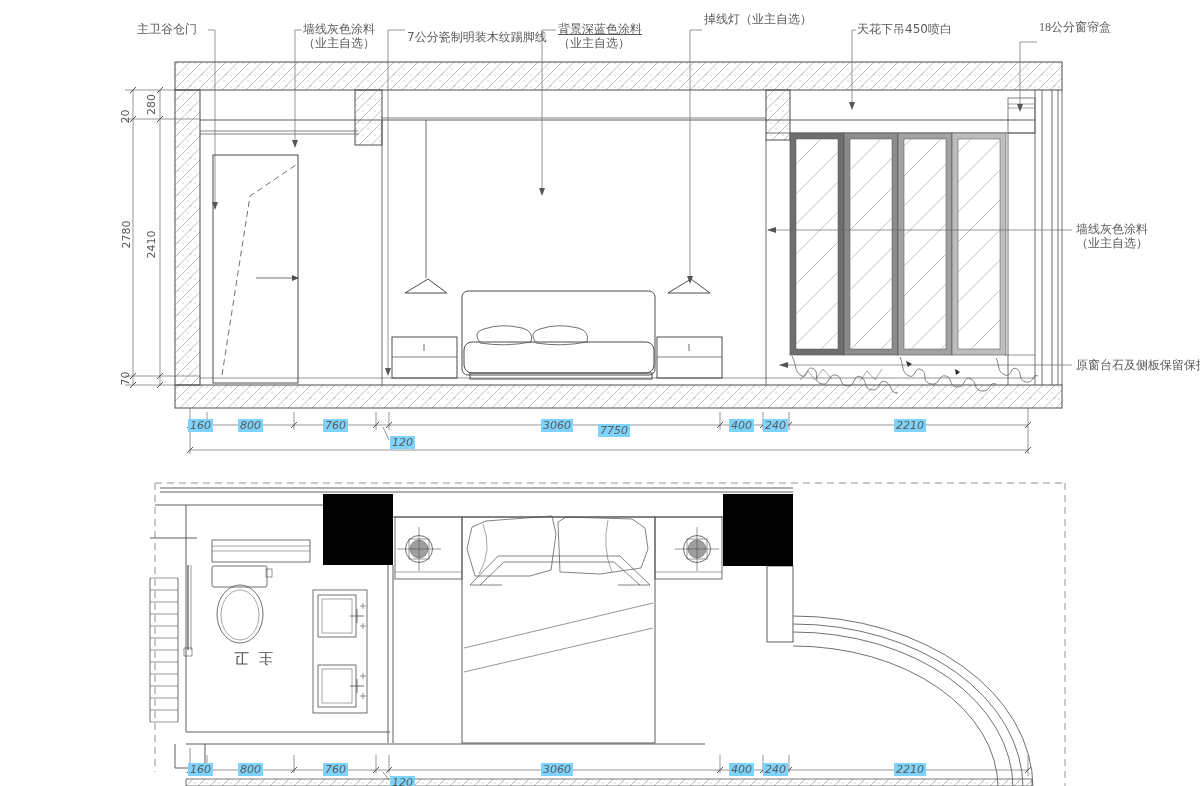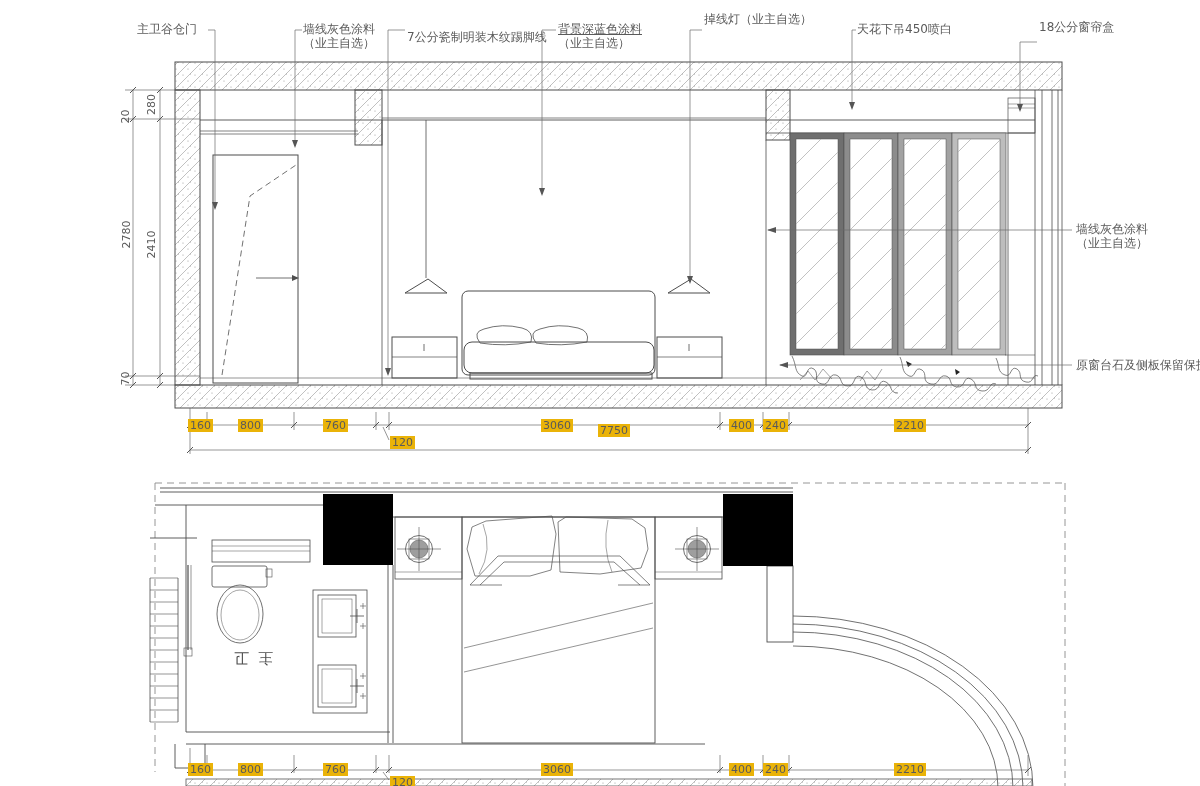--- a/index.html
+++ b/index.html
@@ -1,20 +1,20 @@
 <!DOCTYPE html>
 <html><head>
 <meta charset="utf-8">
 <style>
   html,body{margin:0;padding:0;background:#fff;}
   #stage{position:relative;width:1200px;height:786px;background:#fff;overflow:hidden;
          font-family:"DejaVu Sans",sans-serif;padding-left:12px;}
   svg{position:absolute;left:0;top:0;}
   .lbl{position:absolute;font-size:12px;line-height:14px;color:#5a5a5a;white-space:nowrap;}
-  .dim{position:absolute;font-size:11px;color:#5a5a5a;background:#eab308;padding:0 2px;white-space:nowrap;}
+  .dim{position:absolute;font-size:11px;color:#5a5a5a;background:#7dd3fc;padding:0 2px;white-space:nowrap;font-style:italic;}
   .vdim{position:absolute;font-size:11px;color:#5a5a5a;white-space:nowrap;transform:rotate(-90deg);transform-origin:center;}
   .room{position:absolute;font-size:15px;color:#4d4d4d;letter-spacing:9px;transform:rotate(180deg);}
 </style>
 </head>
 <body>
 
 <div id="stage">
 
 <svg width="1200" height="786" viewBox="0 0 1200 786">
   <defs>
@@ -307,21 +307,21 @@
 </svg>
 
 <div class="lbl" style="left:137px;top:22px;">主卫谷仓门</div>
 <div class="lbl" style="left:303px;top:22px;">墙线灰色涂料</div>
 <div class="lbl" style="left:303px;top:36px;">（业主自选）</div>
 <div class="lbl" style="left:407px;top:30px;">7公分瓷制明装木纹踢脚线</div>
 <div class="lbl" style="left:558px;top:22px;text-decoration:underline;">背景深蓝色涂料</div>
 <div class="lbl" style="left:558px;top:36px;">（业主自选）</div>
 <div class="lbl" style="left:704px;top:12px;">掉线灯（业主自选）</div>
 <div class="lbl" style="left:857px;top:22px;text-align:right;">天花下吊450喷白</div>
-<div class="lbl" style="left:1039px;top:20px;">18公分窗帘盒</div>
+<div class="lbl" style="left:1039px;top:20px;font-family:Liberation Serif, serif;">18公分窗帘盒</div>
 <div class="lbl" style="left:1076px;top:222px;">墙线灰色涂料</div>
 <div class="lbl" style="left:1076px;top:236px;">（业主自选）</div>
 <div class="lbl" style="left:1076px;top:358px;">原窗台石及侧板保留保护</div>
 
 <div class="vdim" style="left:118px;top:110px;">20</div>
 <div class="vdim" style="left:112px;top:228px;">2780</div>
 <div class="vdim" style="left:118px;top:372px;">70</div>
 <div class="vdim" style="left:141px;top:98px;">280</div>
 <div class="vdim" style="left:137px;top:238px;">2410</div>
 

